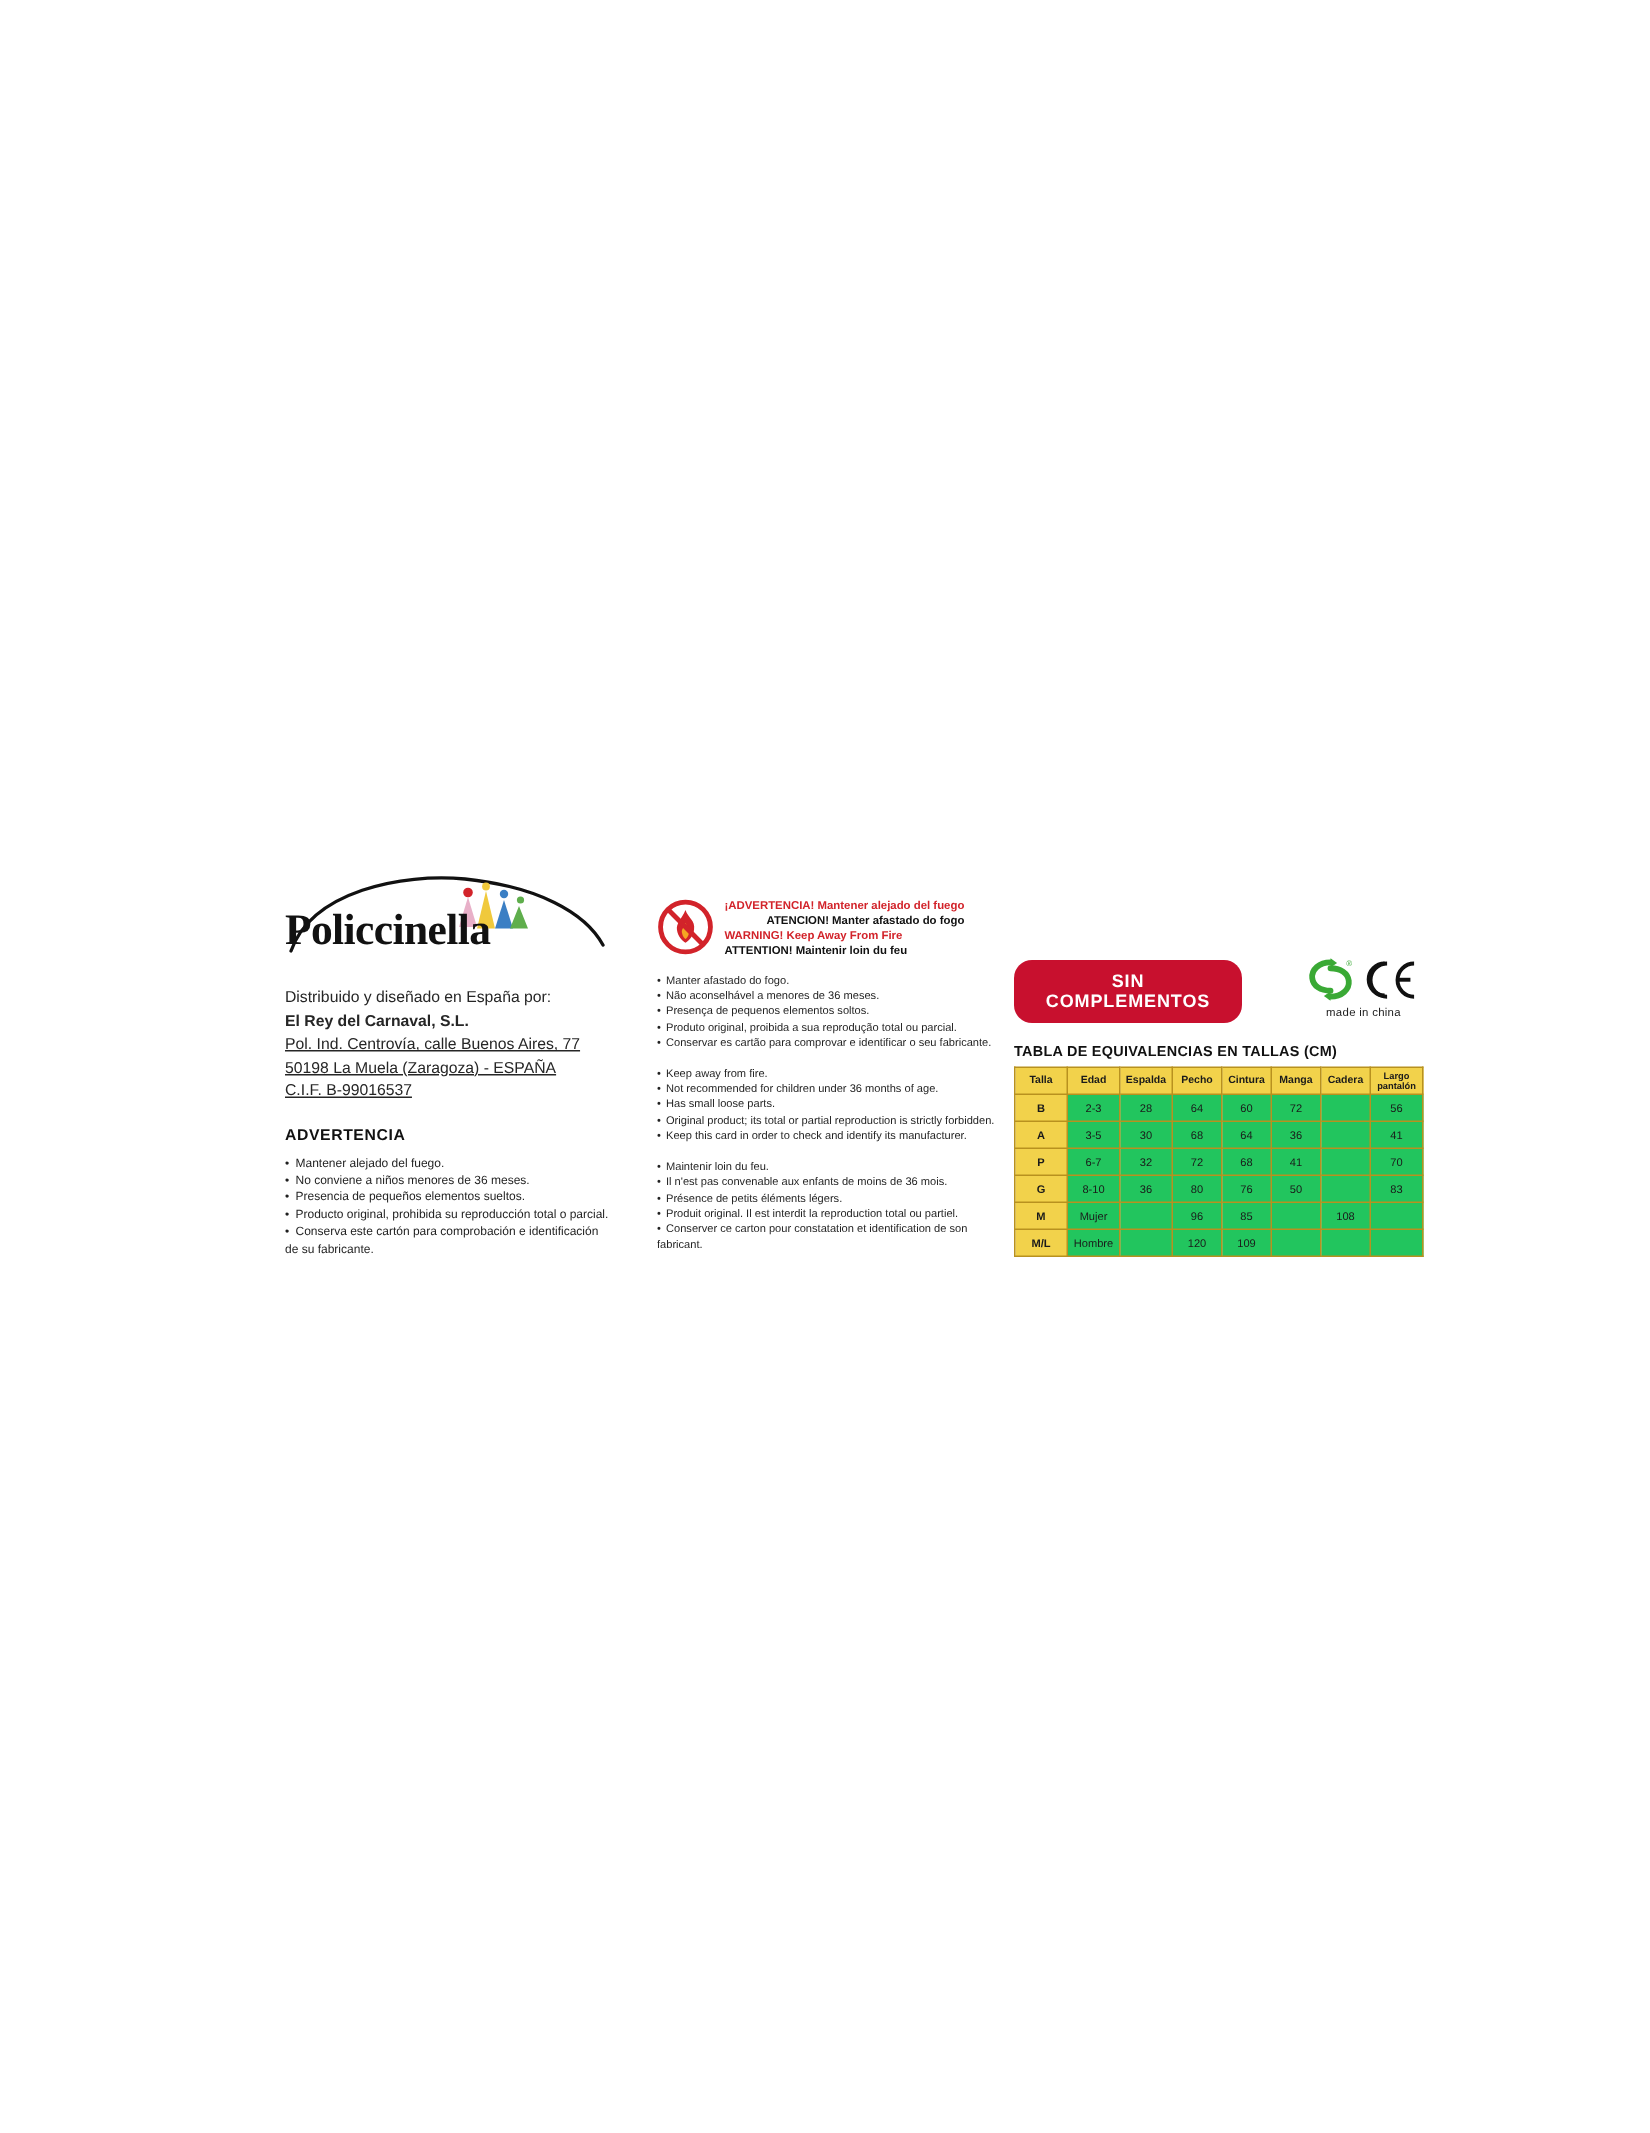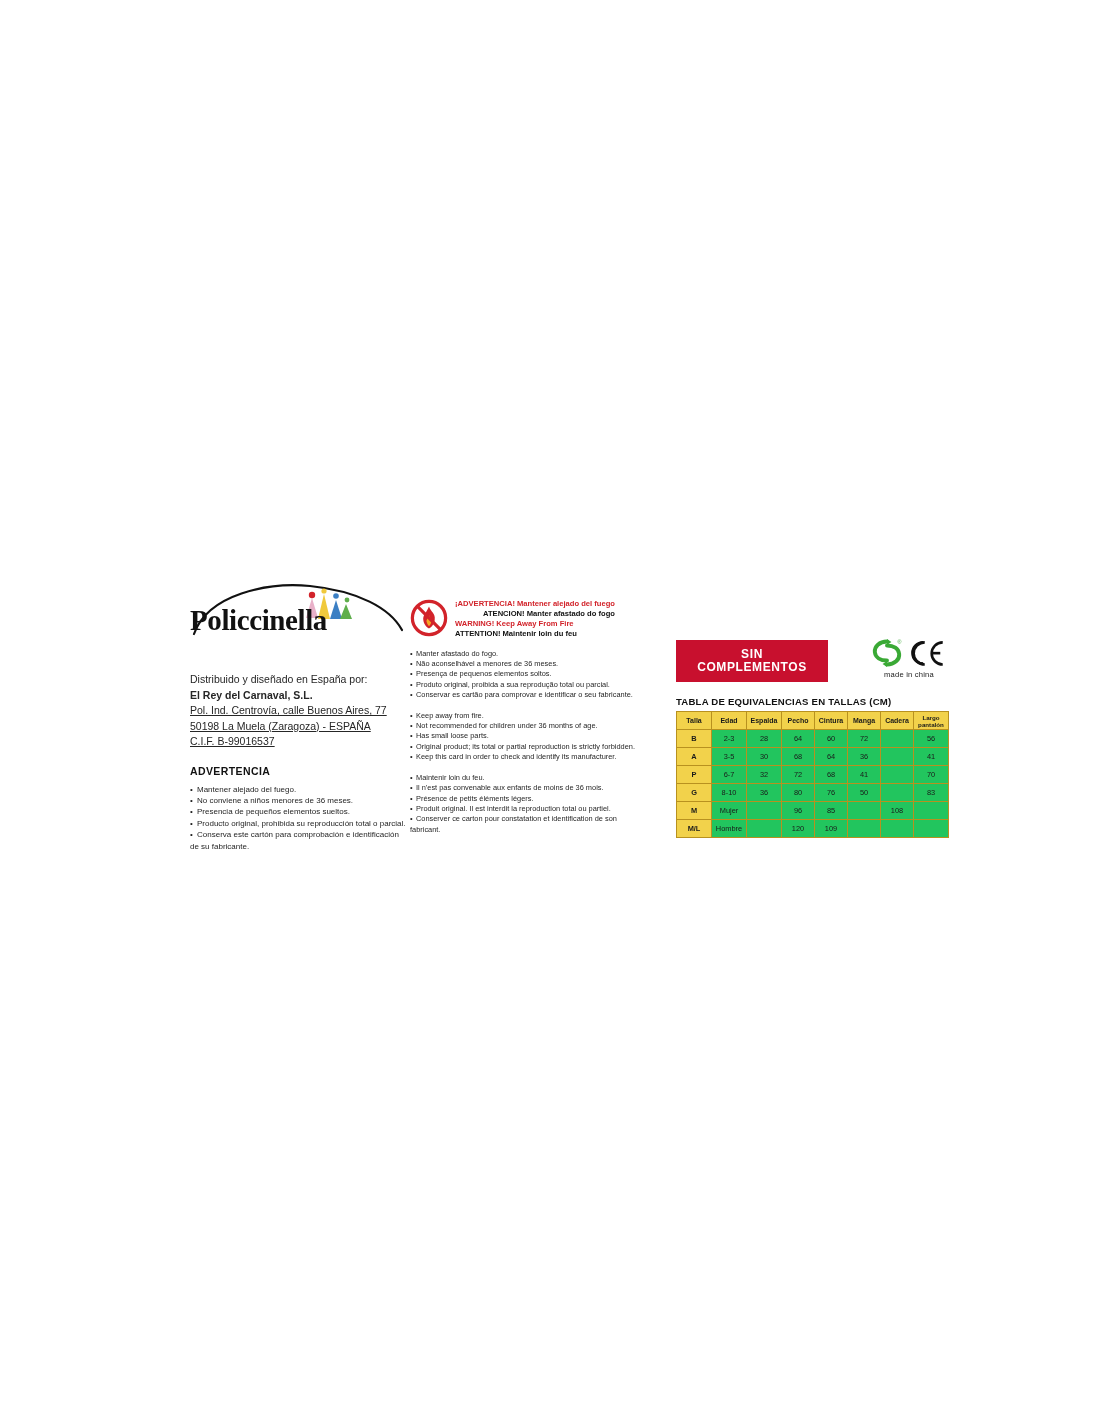--- a/index.html
+++ b/index.html
@@ -49,21 +49,21 @@
   }
   #brand-confetti {
     position: absolute;
     left: 108px;
     top: 8px;
     width: 60px;
     height: 34px;
   }
 
   .addr-block {
-    margin-top: 20px;
+    margin-top: 6px;
     font-size: 10.5px;
     line-height: 15.5px;
     color: #262626;
   }
   .addr-block .strong {
     font-weight: bold;
   }
   .addr-italic {
     font-style: normal;
     text-decoration: underline;
@@ -99,21 +99,21 @@
   .bullet-list li.cont::before {
     content: "";
   }
   .bullet-list li.cont {
     padding-left: 0;
   }
 
   
   #mid-column {
     position: absolute;
-    left: 410px;
+    left: 438px;
     top: 598px;
     width: 230px;
   }
   #fire-warning-row {
     display: flex;
     align-items: flex-start;
     gap: 7px;
   }
   #no-fire-icon {
     width: 38px;
@@ -169,20 +169,21 @@
     background: #c8102e;
     color: #ffffff;
     font-size: 12px;
     font-weight: bold;
     letter-spacing: 0.6px;
     padding: 8px 14px 8px 14px;
     width: 152px;
     box-sizing: border-box;
     text-align: center;
     line-height: 13px;
+    border-radius: 12px;
   }
   #marks-group {
     display: flex;
     flex-direction: column;
     align-items: center;
     margin-top: -2px;
   }
   #marks-row {
     display: flex;
     align-items: center;

